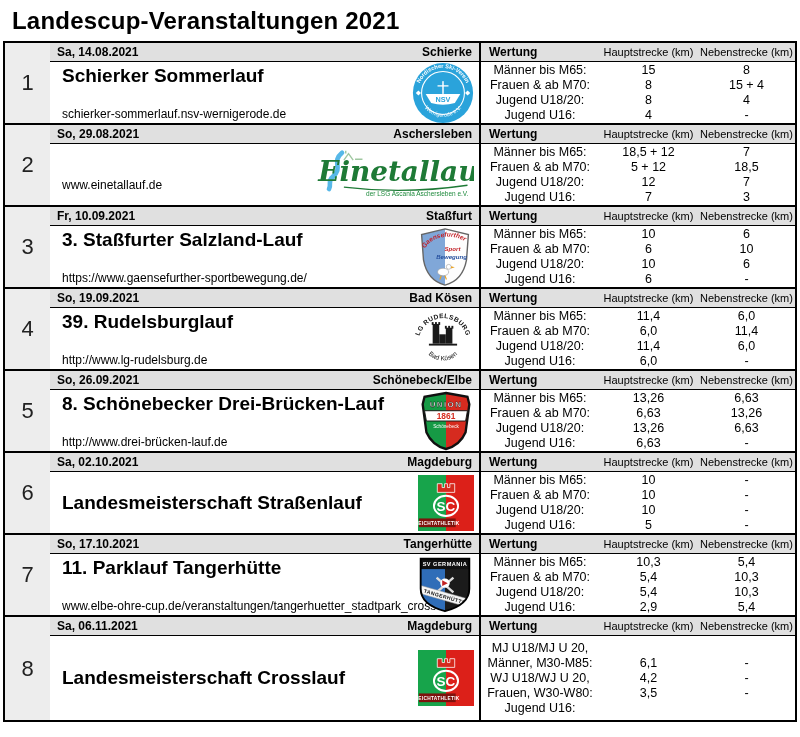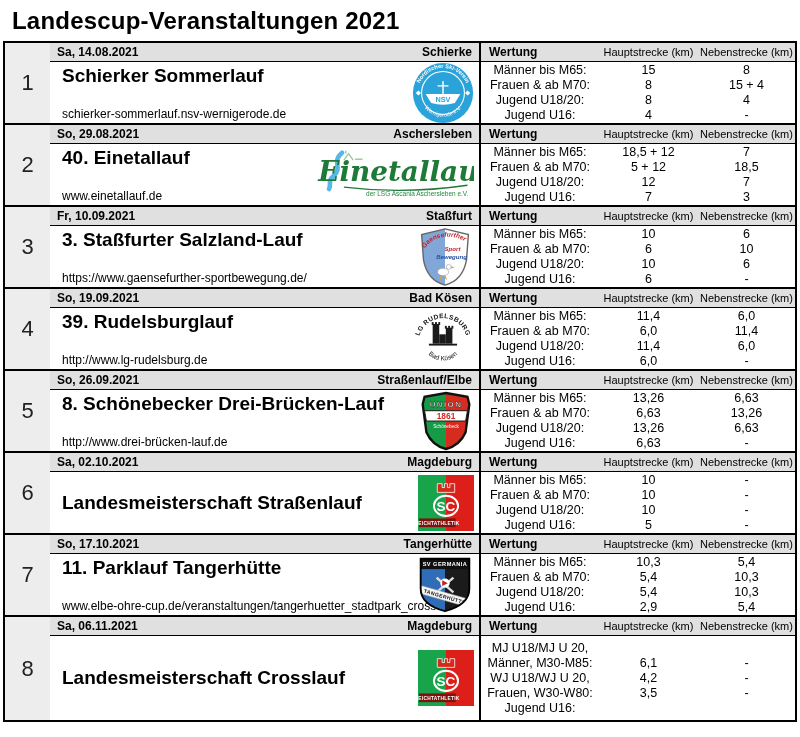--- a/index.html
+++ b/index.html
@@ -119,21 +119,20 @@
 
   <div class="event-row">
     <div class="num-cell">2</div>
     <div class="main-cell">
       <div class="row-header">
         <span>So, 29.08.2021</span>
         <span>Aschersleben</span>
       </div>
       <div class="row-body">
         <div class="event-info">
-          <div class="event-name">40. Einetallauf</div>
           <div class="event-url">www.einetallauf.de</div>
         </div>
         <div class="logo-box">
               <svg width="158" height="56" viewBox="0 0 170 60">
     <path d="M28,6 C16,16 30,22 18,32 C12,37 17,40 14,45" stroke="#57b8e8" stroke-width="5" fill="none" stroke-linecap="round"></path>
     <path d="M30,14 l5,-7 l5,7 M42,13 h8 M32,7 v-3" stroke="#9fc7a0" stroke-width="1.5" fill="none"></path>
     <text x="95" y="37" text-anchor="middle" font-size="30" font-style="italic" font-weight="bold" font-family="'DejaVu Serif', serif" fill="#1e7a36">Einetallauf</text>
     <path d="M30,43 Q95,51 163,41" stroke="#1e7a36" stroke-width="1.5" fill="none"></path>
     <text x="164" y="53" text-anchor="end" font-size="7" fill="#1e8a3c">der LSG Ascania Aschersleben e.V.</text>
   </svg>
@@ -274,21 +273,21 @@
             <div class="wb-neben">-</div>
           </div>
     </div>
   </div>
 
   <div class="event-row highlight">
     <div class="num-cell">5</div>
     <div class="main-cell">
       <div class="row-header">
         <span>So, 26.09.2021</span>
-        <span>Straßenlauf/Elbe</span>
+        <span>Schönebeck/Elbe</span>
       </div>
       <div class="row-body">
         <div class="event-info">
           <div class="event-name">8. Schönebecker Drei-Brücken-Lauf</div>
           <div class="event-url">http://www.drei-brücken-lauf.de</div>
         </div>
         <div class="logo-box">
               <svg width="56" height="62" viewBox="0 0 60 66">
     <path d="M30,3 L7,7 L5,15 L9,45 Q15,59 30,63 Z" fill="#169a45"></path>
     <path d="M30,3 L53,7 L55,15 L51,45 Q45,59 30,63 Z" fill="#d62b1f"></path>

